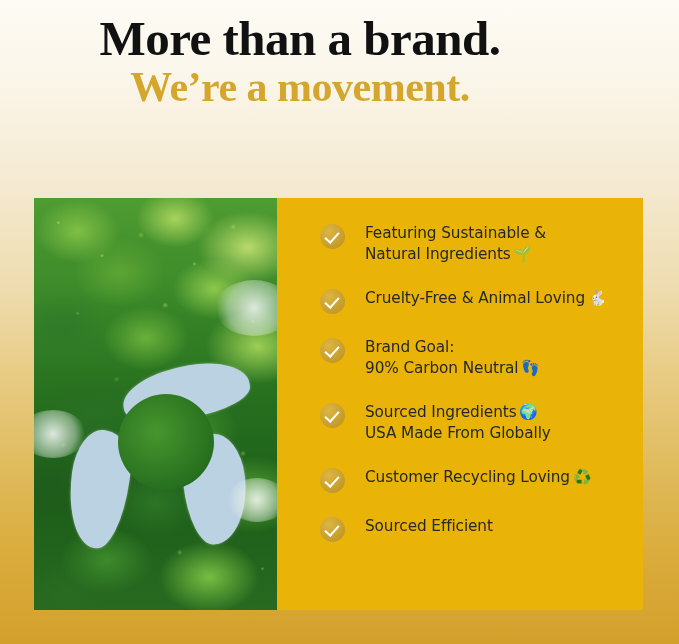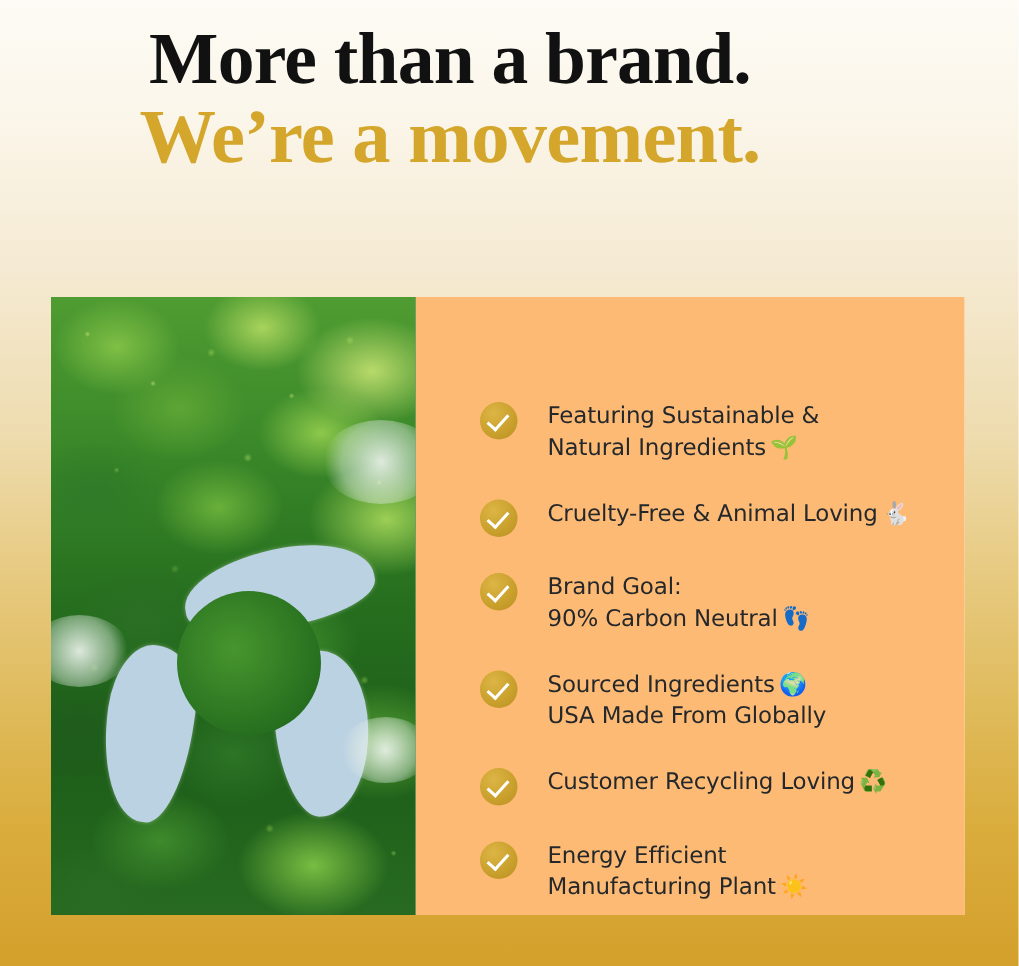--- a/index.html
+++ b/index.html
@@ -42,21 +42,21 @@
     font-weight: bold;
     letter-spacing: -0.5px;
     line-height: 1.02;
     white-space: nowrap;
   }
   .headline-line-1 {
     font-size: 49px;
     color: #111111;
   }
   .headline-line-2 {
-    font-size: 51px;
+    font-size: 42px;
     color: #D4A72C;
     margin-top: 2px;
   }
 
   
   #card {
     position: absolute;
     left: 34px;
     top: 198px;
     width: 609px;
@@ -159,22 +159,22 @@
     background: radial-gradient(circle, rgba(236,243,236,.92) 0%, rgba(225,236,228,.45) 55%, rgba(225,236,228,0) 78%);
     pointer-events: none;
   }
   .cloud-a { right: -16px; top: 82px; width: 78px; height: 56px; }
   .cloud-b { left: -14px; top: 212px; width: 66px; height: 48px; }
   .cloud-c { right: -10px; bottom: 88px; width: 60px; height: 44px; }
 
   
   #bullet-panel {
     flex: 1 1 auto;
-    background: #fdba74;
-    padding: 68px 0 0 43px;
+    background: #eab308;
+    padding: 24px 0 0 43px;
     box-sizing: border-box;
   }
   .bullet-list {
     list-style: none;
     margin: 0;
     padding: 0;
   }
   .bullet-item {
     display: flex;
     align-items: flex-start;
@@ -279,22 +279,21 @@
         <li class="bullet-item">
           <span class="check-badge"></span>
           <span class="bullet-text">
             <span class="line"><span>Customer Recycling Loving</span><span class="emoji">♻️</span></span>
           </span>
         </li>
 
         <li class="bullet-item">
           <span class="check-badge"></span>
           <span class="bullet-text">
-            <span class="line">Energy Efficient</span>
-            <span class="line"><span>Manufacturing Plant</span><span class="emoji">☀️</span></span>
+            <span class="line">Sourced Efficient</span>
           </span>
         </li>
 
       </ul>
     </div>
 
   </div>
 </div>
 
 </body></html>

